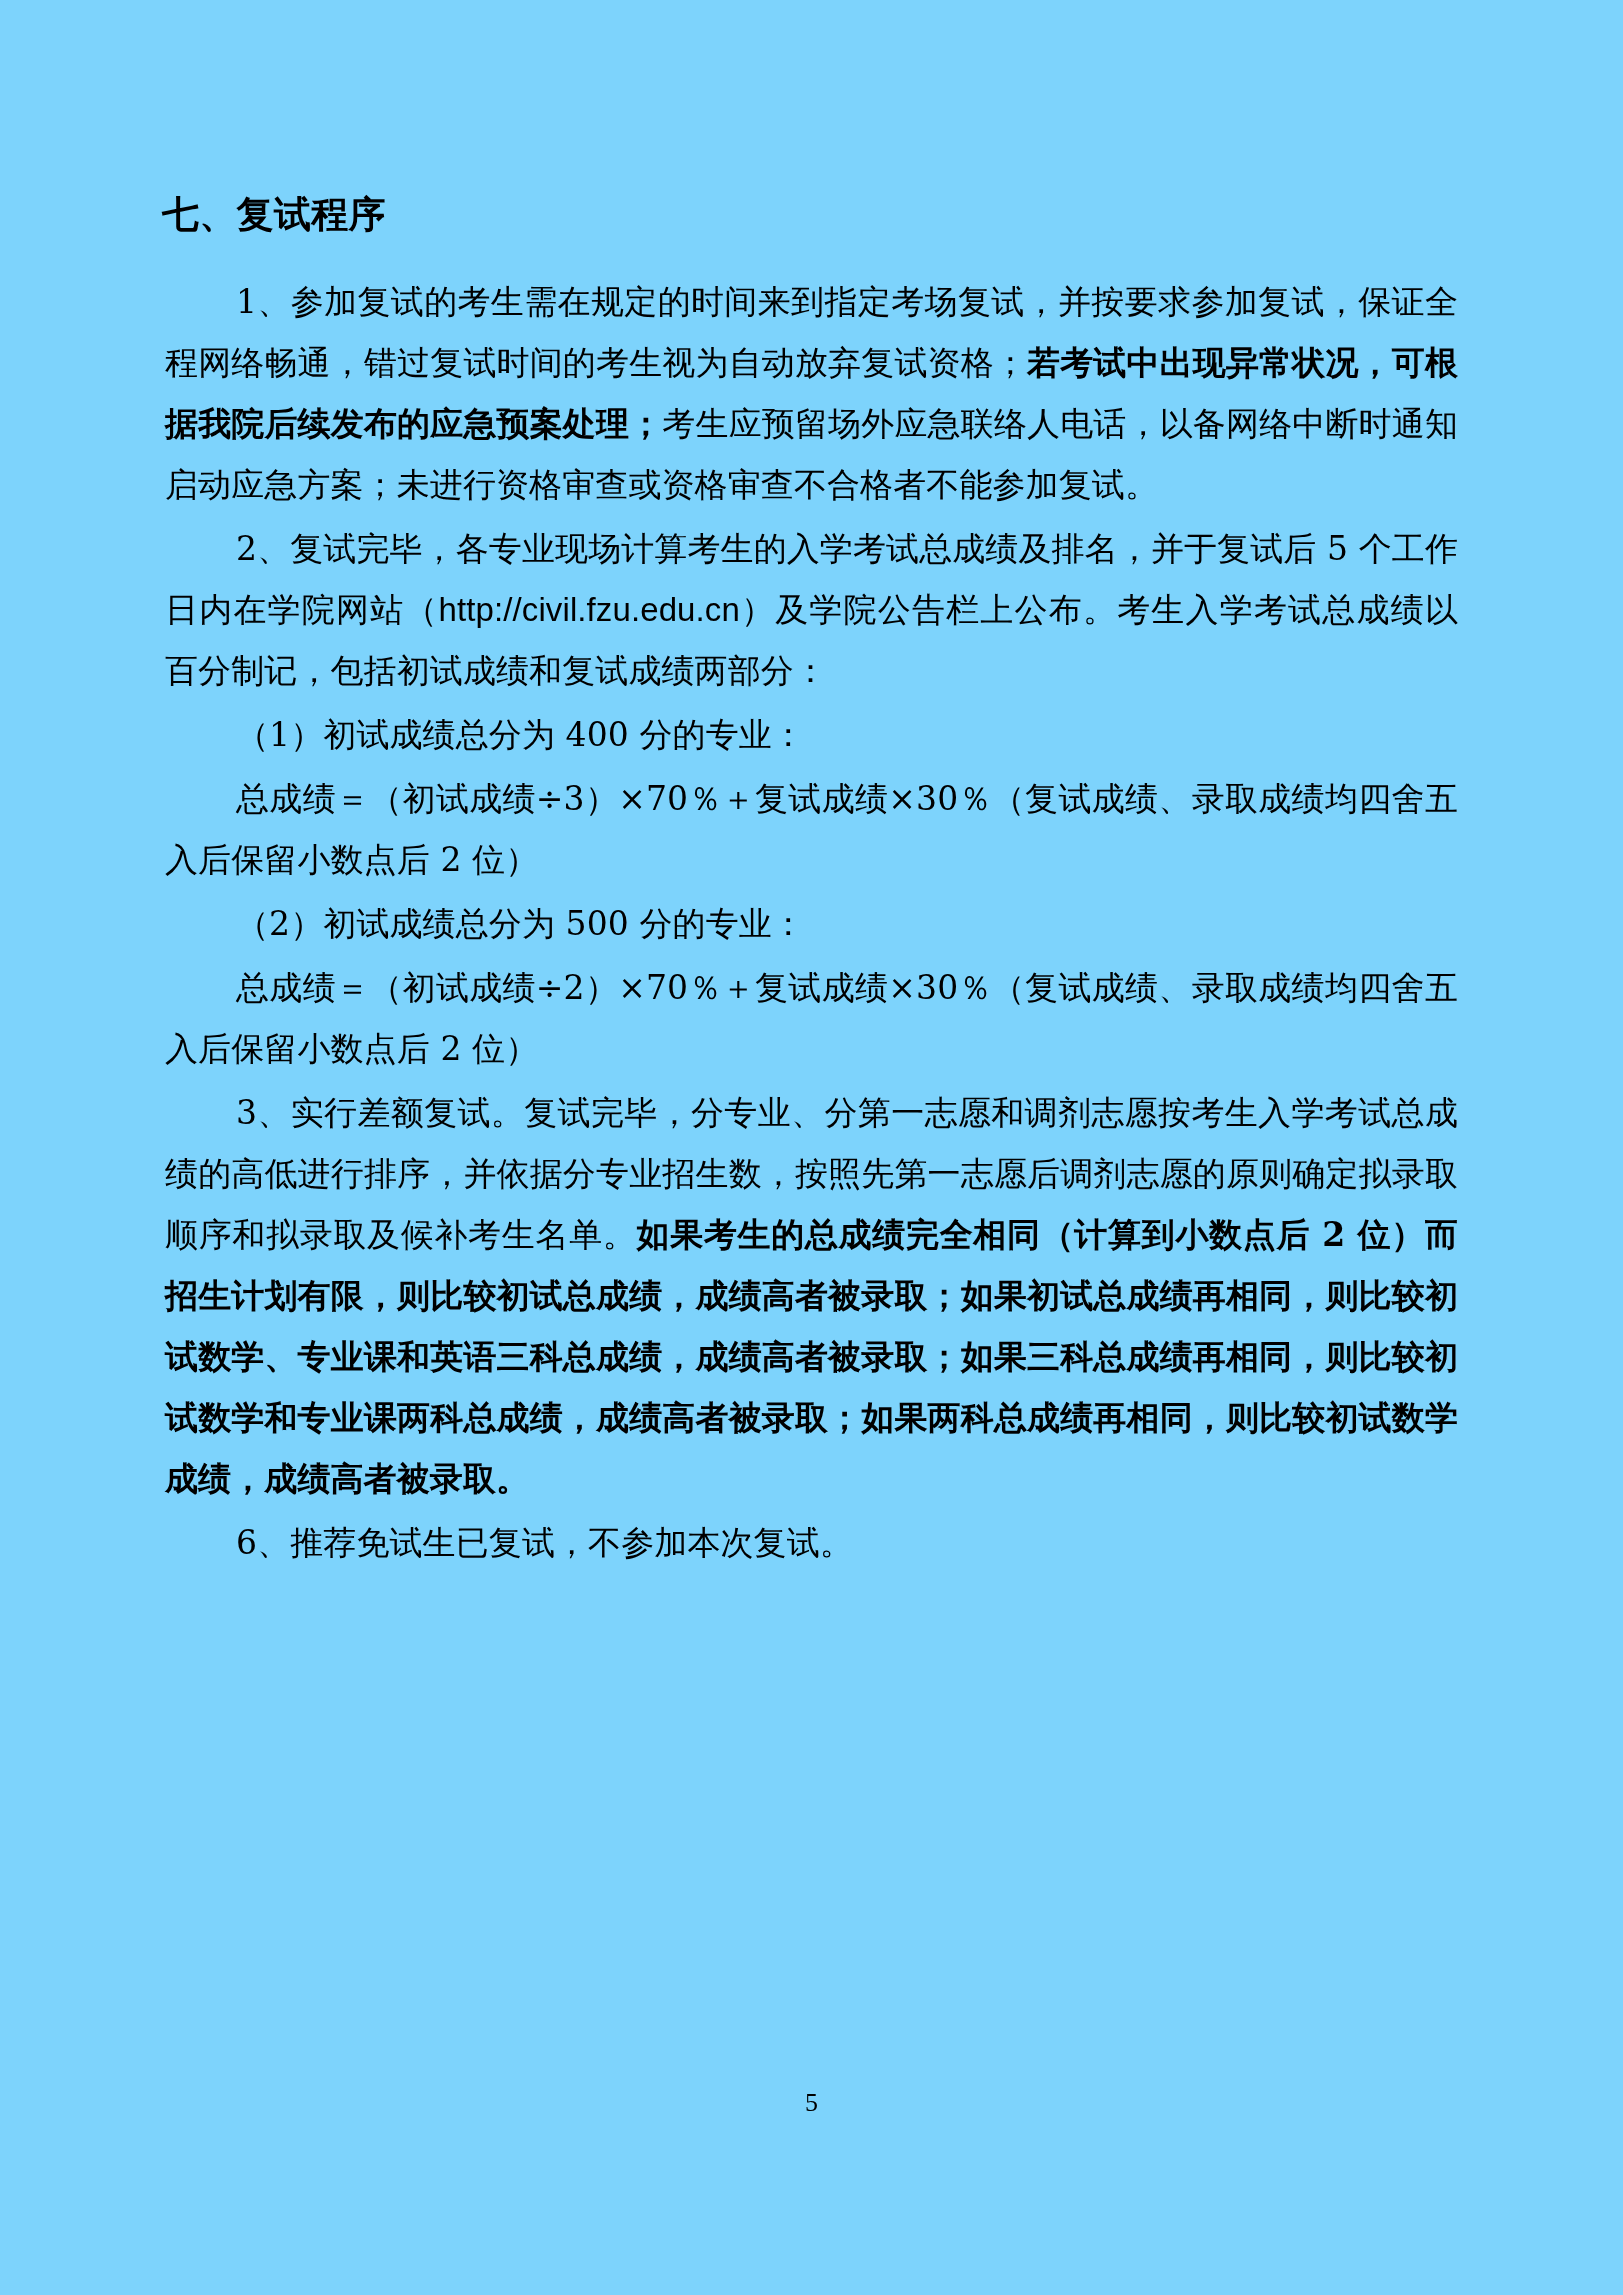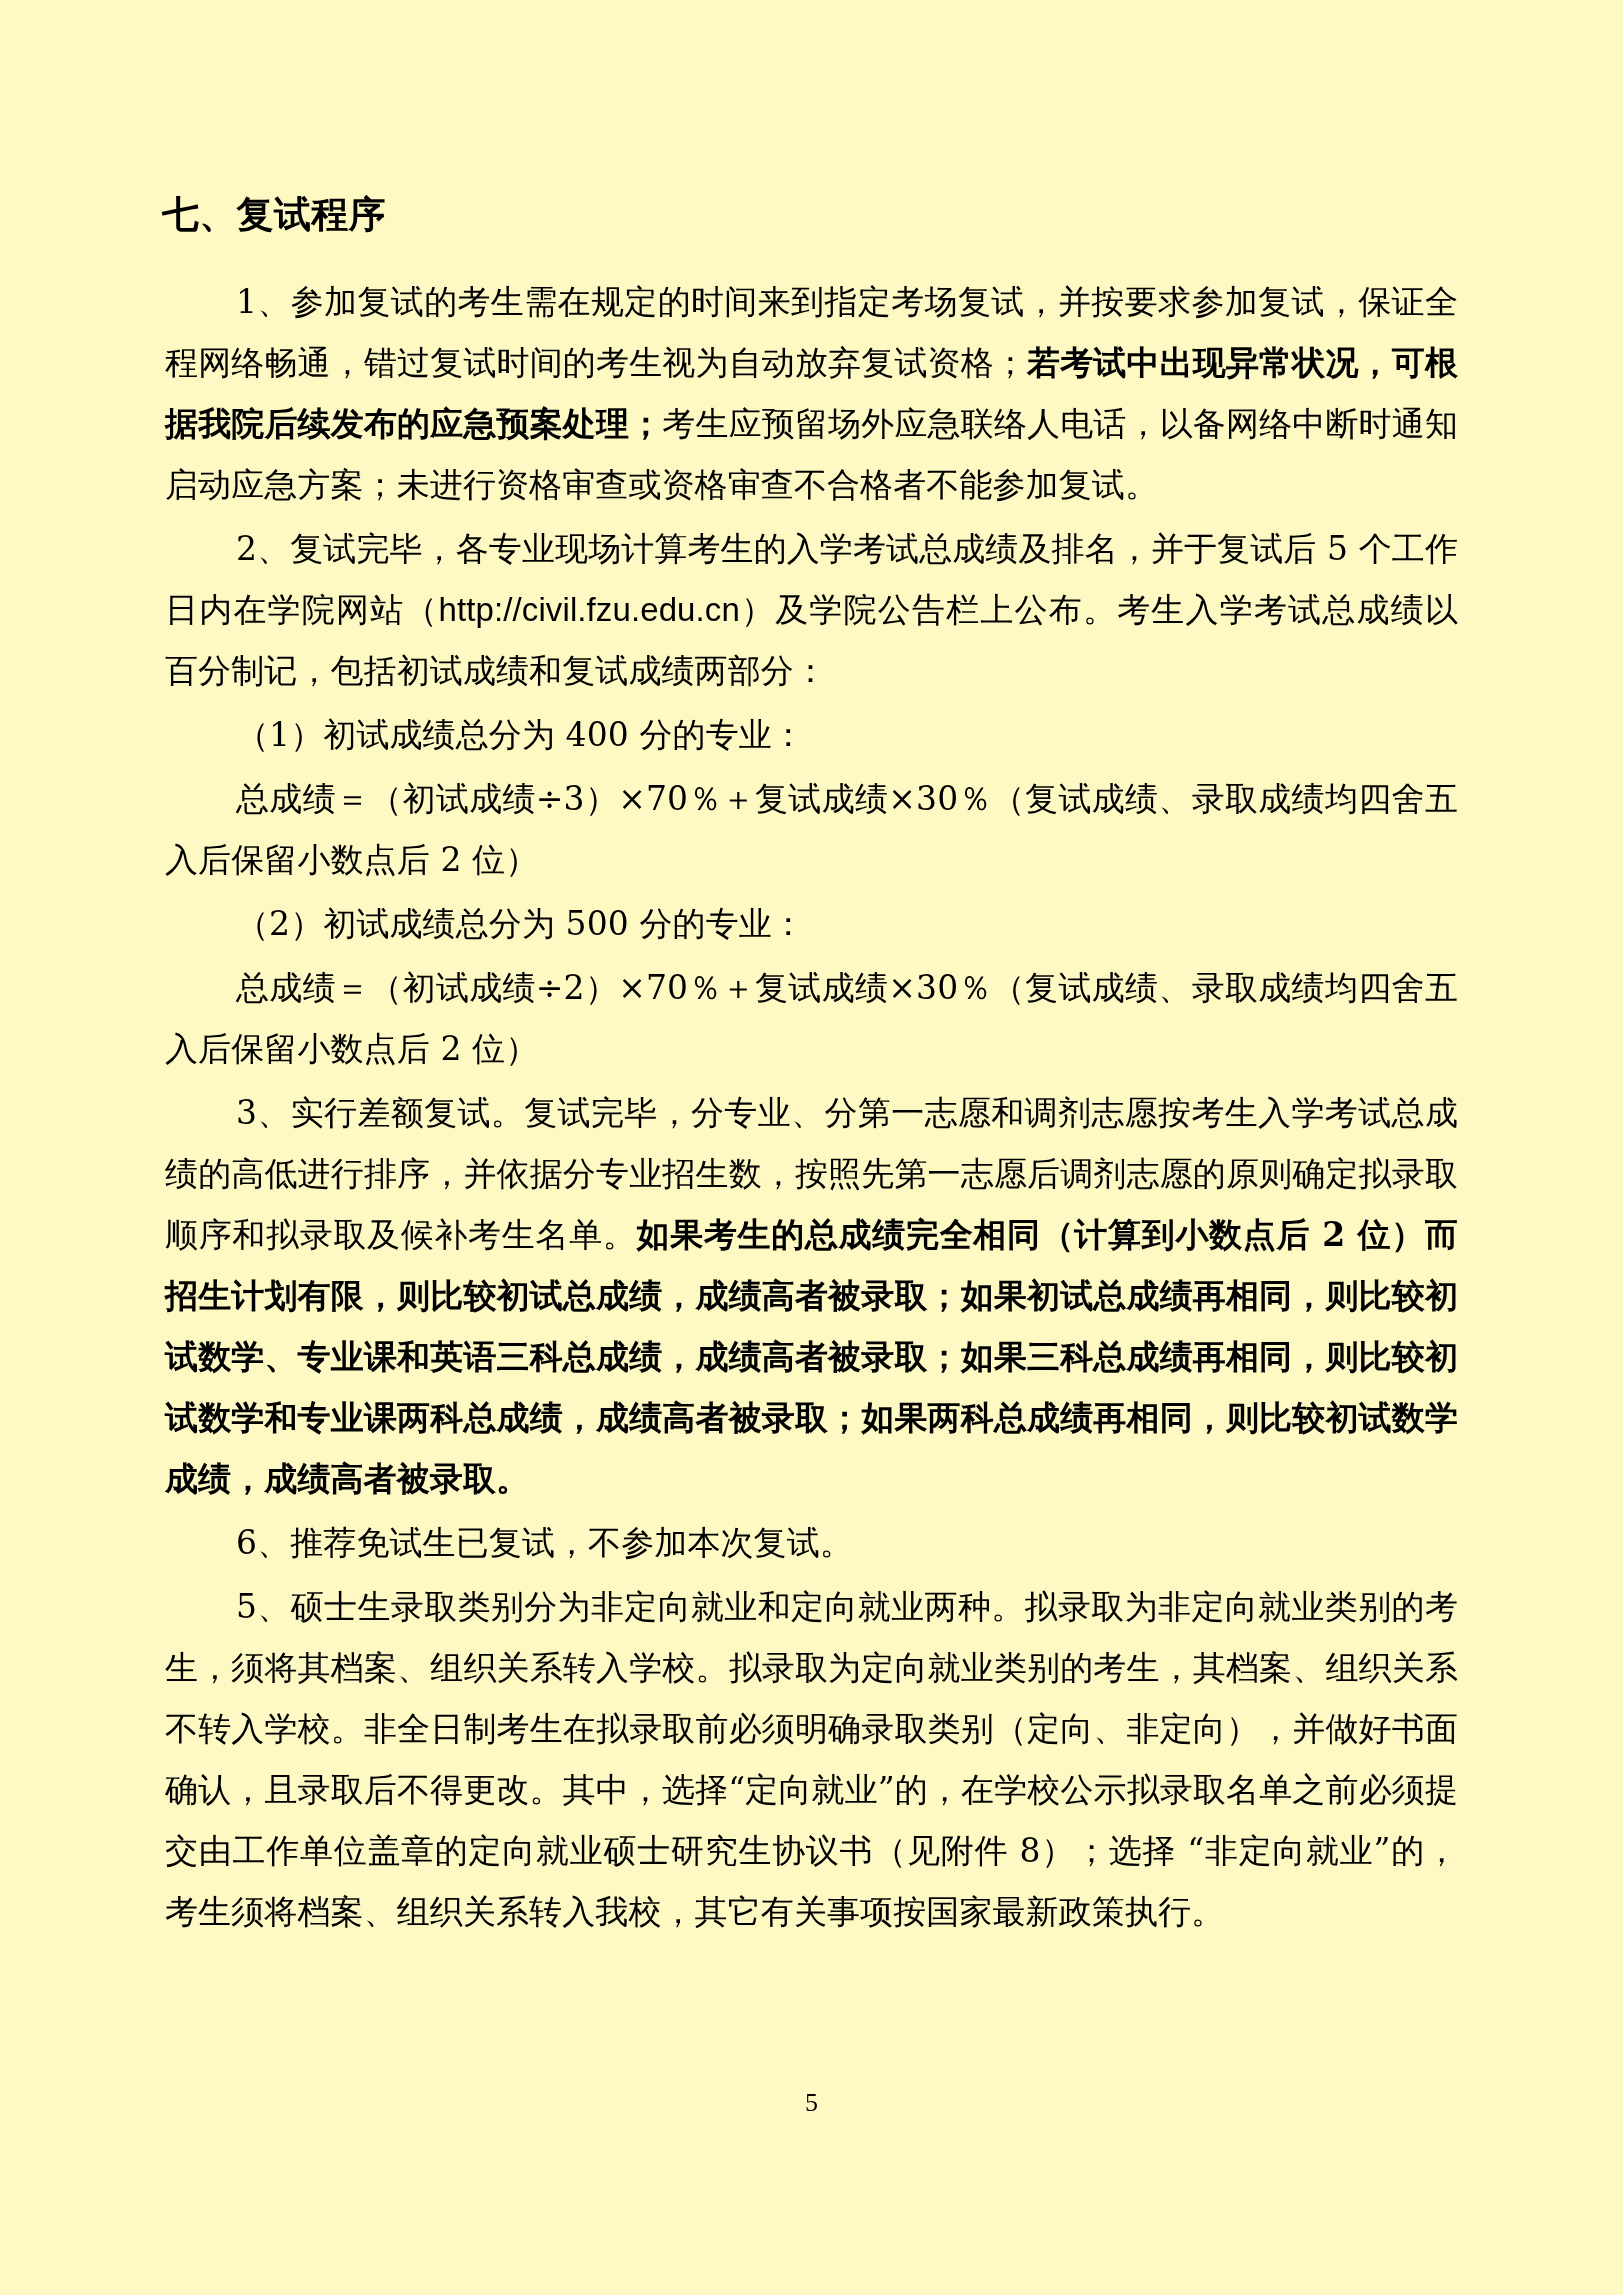--- a/index.html
+++ b/index.html
@@ -8,21 +8,21 @@
     background: #ffffff;
   }
   body {
     font-family: "DejaVu Serif", "Liberation Serif", serif;
     color: #000000;
   }
   .page {
     position: relative;
     width: 1623px;
     height: 2295px;
-    background: #fef9c3;
+    background: #7dd3fc;
     box-sizing: border-box;
     padding: 196px 162px 0 162px;
     overflow: hidden;
   }
   .doc-body {
     width: 1299px;
   }
   h1.section-heading {
     font-size: 37px;
     font-weight: bold;
@@ -68,21 +68,20 @@
 
     <div id="paragraph-container">
         <p class="para"><span>1、参加复试的考生需在规定的时间来到指定考场复试，并按要求参加复试，保证全程网络畅通，错过复试时间的考生视为自动放弃复试资格；</span><b class="emph">若考试中出现异常状况，可根据我院后续发布的应急预案处理；</b><span>考生应预留场外应急联络人电话，以备网络中断时通知启动应急方案；未进行资格审查或资格审查不合格者不能参加复试。</span></p>
         <p class="para"><span>2、复试完毕，各专业现场计算考生的入学考试总成绩及排名，并于复试后 5 个工作日内在学院网站（</span><span class="latin">http://civil.fzu.edu.cn</span><span>）及学院公告栏上公布。考生入学考试总成绩以百分制记，包括初试成绩和复试成绩两部分：</span></p>
         <p class="para"><span>（1）初试成绩总分为 400 分的专业：</span></p>
         <p class="para"><span>总成绩＝（初试成绩÷3）×70％＋复试成绩×30％（复试成绩、录取成绩均四舍五入后保留小数点后 2 位）</span></p>
         <p class="para"><span>（2）初试成绩总分为 500 分的专业：</span></p>
         <p class="para"><span>总成绩＝（初试成绩÷2）×70％＋复试成绩×30％（复试成绩、录取成绩均四舍五入后保留小数点后 2 位）</span></p>
         <p class="para"><span>3、实行差额复试。复试完毕，分专业、分第一志愿和调剂志愿按考生入学考试总成绩的高低进行排序，并依据分专业招生数，按照先第一志愿后调剂志愿的原则确定拟录取顺序和拟录取及候补考生名单。</span><b class="emph">如果考生的总成绩完全相同（计算到小数点后 2 位）而招生计划有限，则比较初试总成绩，成绩高者被录取；如果初试总成绩再相同，则比较初试数学、专业课和英语三科总成绩，成绩高者被录取；如果三科总成绩再相同，则比较初试数学和专业课两科总成绩，成绩高者被录取；如果两科总成绩再相同，则比较初试数学成绩，成绩高者被录取。</b></p>
         <p class="para"><span>6、推荐免试生已复试，不参加本次复试。</span></p>
-        <p class="para"><span>5、硕士生录取类别分为非定向就业和定向就业两种。拟录取为非定向就业类别的考生，须将其档案、组织关系转入学校。拟录取为定向就业类别的考生，其档案、组织关系不转入学校。非全日制考生在拟录取前必须明确录取类别（定向、非定向），并做好书面确认，且录取后不得更改。其中，选择“定向就业”的，在学校公示拟录取名单之前必须提交由工作单位盖章的定向就业硕士研究生协议书（见附件 8）；选择 “非定向就业”的，考生须将档案、组织关系转入我校，其它有关事项按国家最新政策执行。</span></p>
       </div>
 
   </div>
 
   <div class="page-number">5</div>
 
 </div>
 
 
 </body></html>

